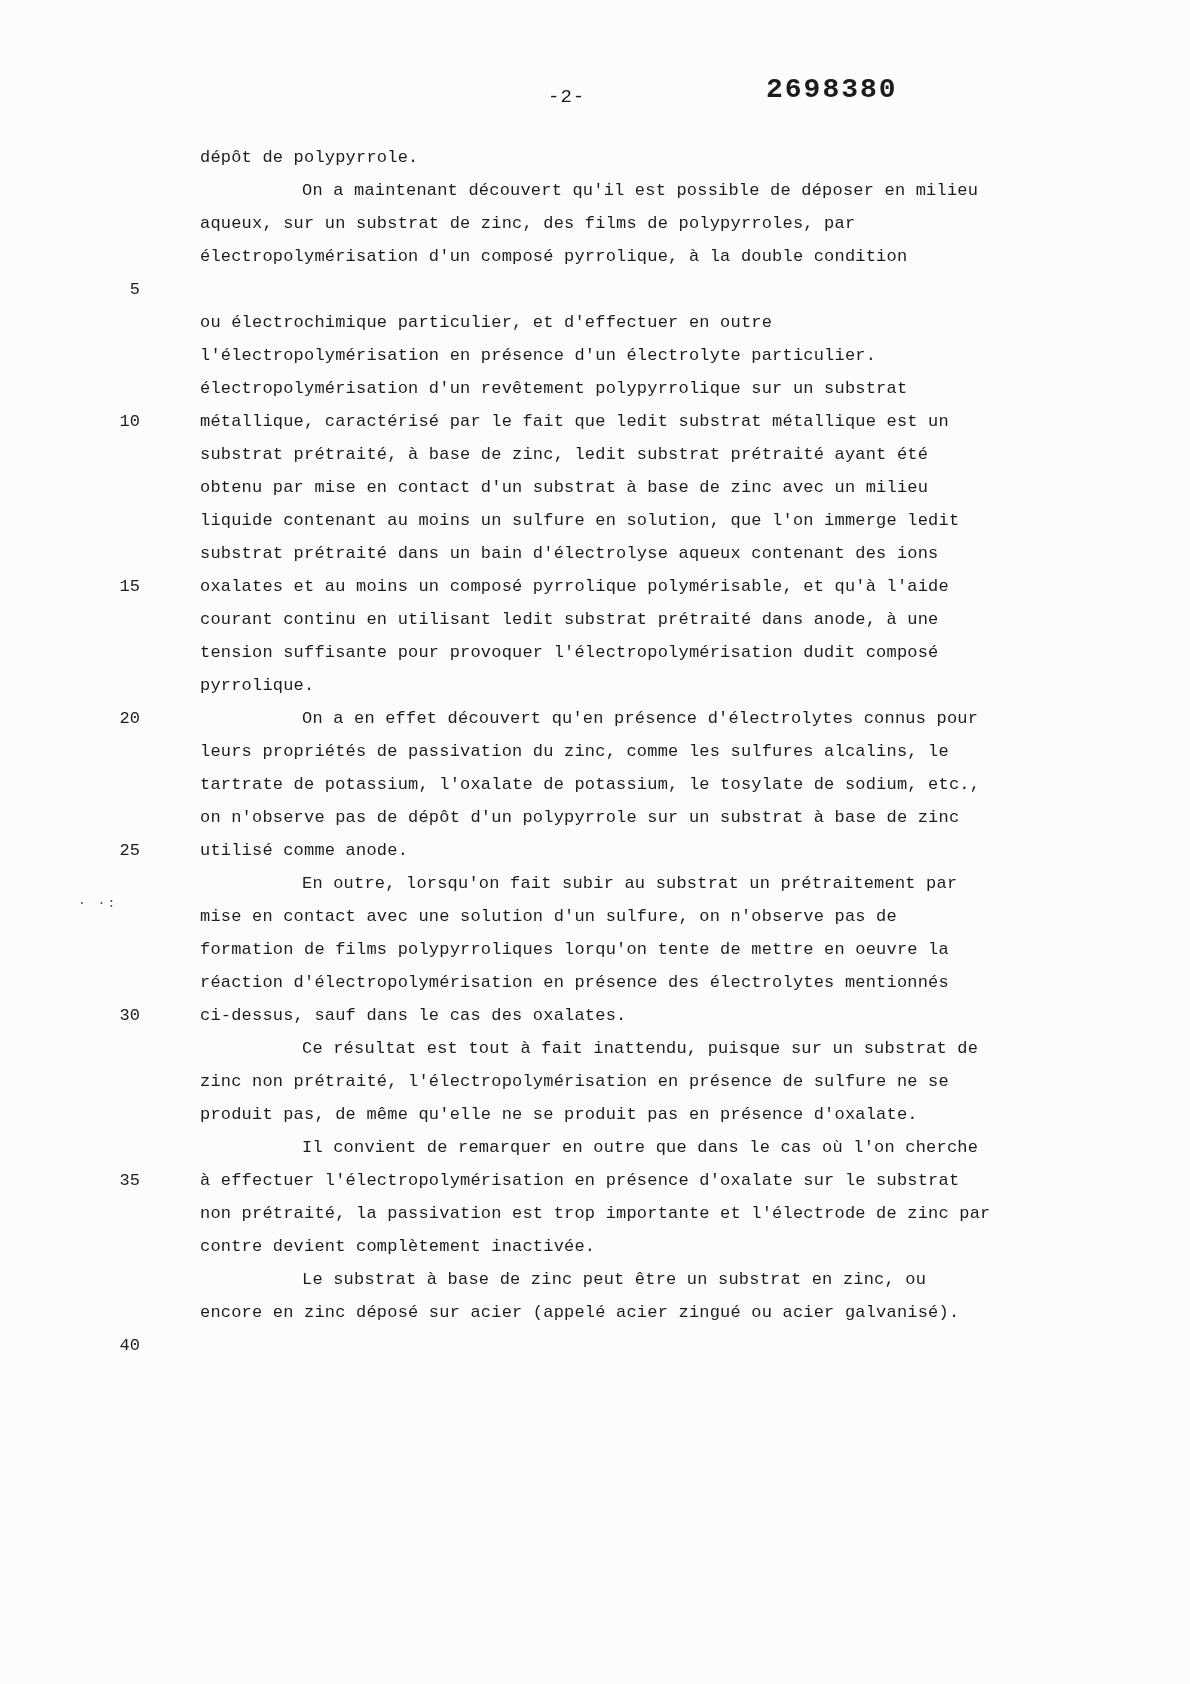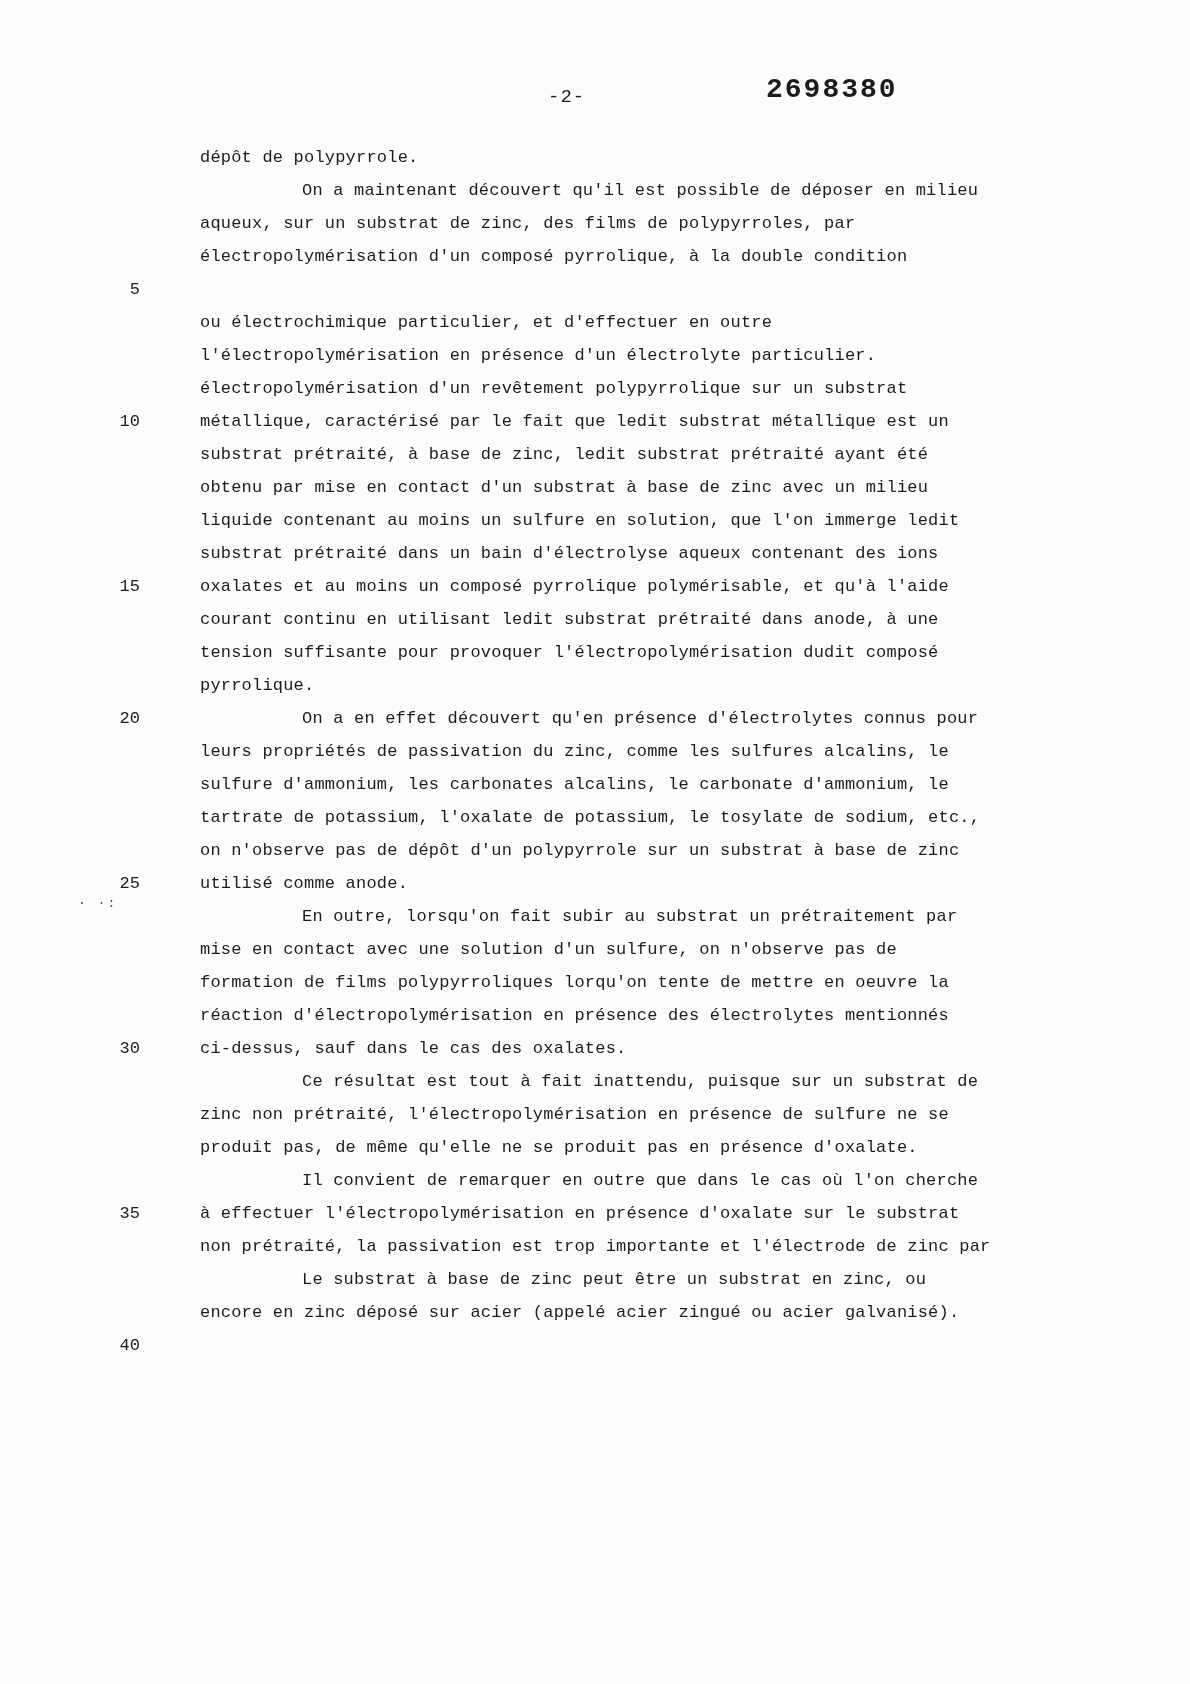--- a/index.html
+++ b/index.html
@@ -90,32 +90,32 @@
       <div class="line"><span class="line-num"></span><span class="line-text">substrat prétraité, à base de zinc, ledit substrat prétraité ayant été</span></div>
       <div class="line"><span class="line-num"></span><span class="line-text">obtenu par mise en contact d'un substrat à base de zinc avec un milieu</span></div>
       <div class="line"><span class="line-num"></span><span class="line-text">liquide contenant au moins un sulfure en solution, que l'on immerge ledit</span></div>
       <div class="line"><span class="line-num"></span><span class="line-text">substrat prétraité dans un bain d'électrolyse aqueux contenant des ions</span></div>
       <div class="line"><span class="line-num">15</span><span class="line-text">oxalates et au moins un composé pyrrolique polymérisable, et qu'à l'aide</span></div>
       <div class="line"><span class="line-num"></span><span class="line-text">courant continu en utilisant ledit substrat prétraité dans anode, à une</span></div>
       <div class="line"><span class="line-num"></span><span class="line-text">tension suffisante pour provoquer l'électropolymérisation dudit composé</span></div>
       <div class="line"><span class="line-num"></span><span class="line-text">pyrrolique.</span></div>
       <div class="line"><span class="line-num">20</span><span class="line-text indent">On a en effet découvert qu'en présence d'électrolytes connus pour</span></div>
       <div class="line"><span class="line-num"></span><span class="line-text">leurs propriétés de passivation du zinc, comme les sulfures alcalins, le</span></div>
-      <div class="line"><span class="line-num"></span><span class="line-text">sulfure d'ammonium, les carbonates alcalins, le carbonate d'ammonium, le</span></div>
       <div class="line"><span class="line-num"></span><span class="line-text">tartrate de potassium, l'oxalate de potassium, le tosylate de sodium, etc.,</span></div>
       <div class="line"><span class="line-num"></span><span class="line-text">on n'observe pas de dépôt d'un polypyrrole sur un substrat à base de zinc</span></div>
       <div class="line"><span class="line-num">25</span><span class="line-text">utilisé comme anode.</span></div>
       <div class="line"><span class="line-num"></span><span class="line-text indent">En outre, lorsqu'on fait subir au substrat un prétraitement par</span></div>
       <div class="line"><span class="line-num"></span><span class="line-text">mise en contact avec une solution d'un sulfure, on n'observe pas de</span></div>
       <div class="line"><span class="line-num"></span><span class="line-text">formation de films polypyrroliques lorqu'on tente de mettre en oeuvre la</span></div>
       <div class="line"><span class="line-num"></span><span class="line-text">réaction d'électropolymérisation en présence des électrolytes mentionnés</span></div>
       <div class="line"><span class="line-num">30</span><span class="line-text">ci-dessus, sauf dans le cas des oxalates.</span></div>
       <div class="line"><span class="line-num"></span><span class="line-text indent">Ce résultat est tout à fait inattendu, puisque sur un substrat de</span></div>
       <div class="line"><span class="line-num"></span><span class="line-text">zinc non prétraité, l'électropolymérisation en présence de sulfure ne se</span></div>
       <div class="line"><span class="line-num"></span><span class="line-text">produit pas, de même qu'elle ne se produit pas en présence d'oxalate.</span></div>
       <div class="line"><span class="line-num"></span><span class="line-text indent">Il convient de remarquer en outre que dans le cas où l'on cherche</span></div>
       <div class="line"><span class="line-num">35</span><span class="line-text">à effectuer l'électropolymérisation en présence d'oxalate sur le substrat</span></div>
       <div class="line"><span class="line-num"></span><span class="line-text">non prétraité, la passivation est trop importante et l'électrode de zinc par</span></div>
+      <div class="line"><span class="line-num"></span><span class="line-text">contre devient complètement inactivée.</span></div>
       <div class="line"><span class="line-num"></span><span class="line-text indent">Le substrat à base de zinc peut être un substrat en zinc, ou</span></div>
       <div class="line"><span class="line-num"></span><span class="line-text">encore en zinc déposé sur acier (appelé acier zingué ou acier galvanisé).</span></div>
       <div class="line"><span class="line-num">40</span><span class="line-text"></span></div>
     </div>
 </div>
 
 </body></html>

